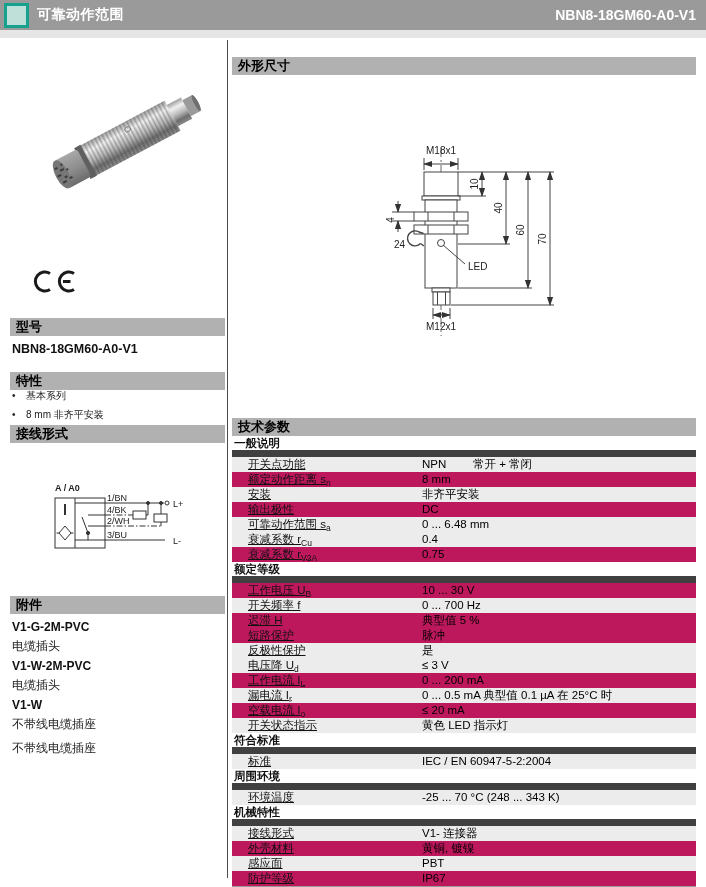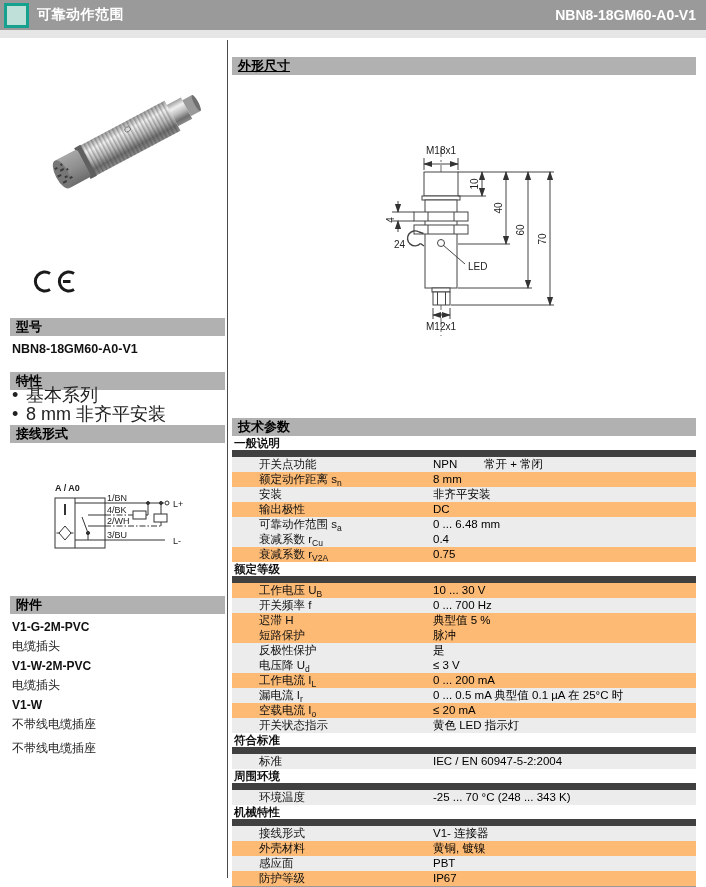--- a/index.html
+++ b/index.html
@@ -17,36 +17,36 @@
   .col-left{position:absolute;left:10px;top:40px;width:215px;height:840px;}
   .col-right{position:absolute;left:232px;top:40px;width:464px;height:840px;}
   .divider{position:absolute;left:227px;top:40px;width:1px;height:838px;background:#4a4a4a;}
   .section-bar{position:absolute;left:0;width:100%;height:18px;line-height:18px;
                background:#b1b1b1;color:#000;font-weight:bold;font-size:13px;
                padding-left:6px;box-sizing:border-box;}
   
   .photo{position:absolute;top:40px;left:28px;}
   .ce{position:absolute;top:229px;left:22px;}
   .model-value{position:absolute;top:302px;left:2px;font-weight:bold;font-size:12.5px;}
-  .features-list{position:absolute;top:348px;left:2px;font-size:18px;color:#222;}
+  .features-list{position:absolute;top:348px;left:2px;font-size:10px;color:#222;}
   .feature-item{margin-bottom:4px;line-height:15px;}
   .feature-item .bullet{display:inline-block;width:14px;}
   .wiring{position:absolute;top:441px;left:18px;}
   .acc-list{position:absolute;top:580px;left:2px;right:0;}
   .acc-item{height:39px;}
   .acc-code{font-weight:bold;font-size:12px;line-height:15px;}
   .acc-desc{font-size:12px;line-height:15px;margin-top:4px;color:#222;}
   
   .dims-svg{position:absolute;top:60px;left:0;}
   .specs-table{position:absolute;top:396px;left:0;width:100%;font-size:11.5px;}
   .spec-section-title{font-weight:bold;font-size:11.5px;height:14px;line-height:14px;
                       border-bottom:7px solid #404040;padding-left:2px;background:#fff;}
-  .spec-row{display:flex;height:15px;line-height:15px;background:#fdba74;}
+  .spec-row{display:flex;height:15px;line-height:15px;background:#be185d;}
   .spec-row.shaded{background:#ececec;}
-  .spec-label{padding-left:27px;width:174px;flex:none;color:#111;}
+  .spec-label{padding-left:16px;width:174px;flex:none;color:#111;text-decoration:underline;}
   .spec-value{color:#000;}
   .spec-value.has2{width:51px;flex:none;}
   .spec-value2{color:#000;text-align:center;}
   sub{font-size:8.5px;}
   .table-end{border-top:1px solid #999;height:1px;}
   
   svg text{font-family:"Liberation Sans",sans-serif;fill:#222;}
 </style>
 </head>
 <body>
@@ -178,21 +178,21 @@
           <div class="acc-desc">不带线电缆插座</div>
         </div>
         <div class="acc-item">
           <div class="acc-desc">不带线电缆插座</div>
         </div>
       </div>
   </div>
 
   <div class="col-right">
 
-    <div class="section-bar" style="top:17px;text-decoration:underline;">外形尺寸</div>
+    <div class="section-bar" style="top:17px;">外形尺寸</div>
 
     <svg class="dims-svg" width="464" height="250" viewBox="0 0 464 250">
       <defs>
         <marker id="arr" viewBox="0 0 10 10" refX="9" refY="5" markerWidth="9" markerHeight="9" orient="auto-start-reverse">
           <path d="M0 1.5 L10 5 L0 8.5 z" fill="#333"></path>
         </marker>
       </defs>
       <g stroke="#444" stroke-width="1" fill="#fff">
 
         <line x1="209" y1="48" x2="209" y2="236" stroke-dasharray="9 3 2 3" stroke-width="0.8"></line>

